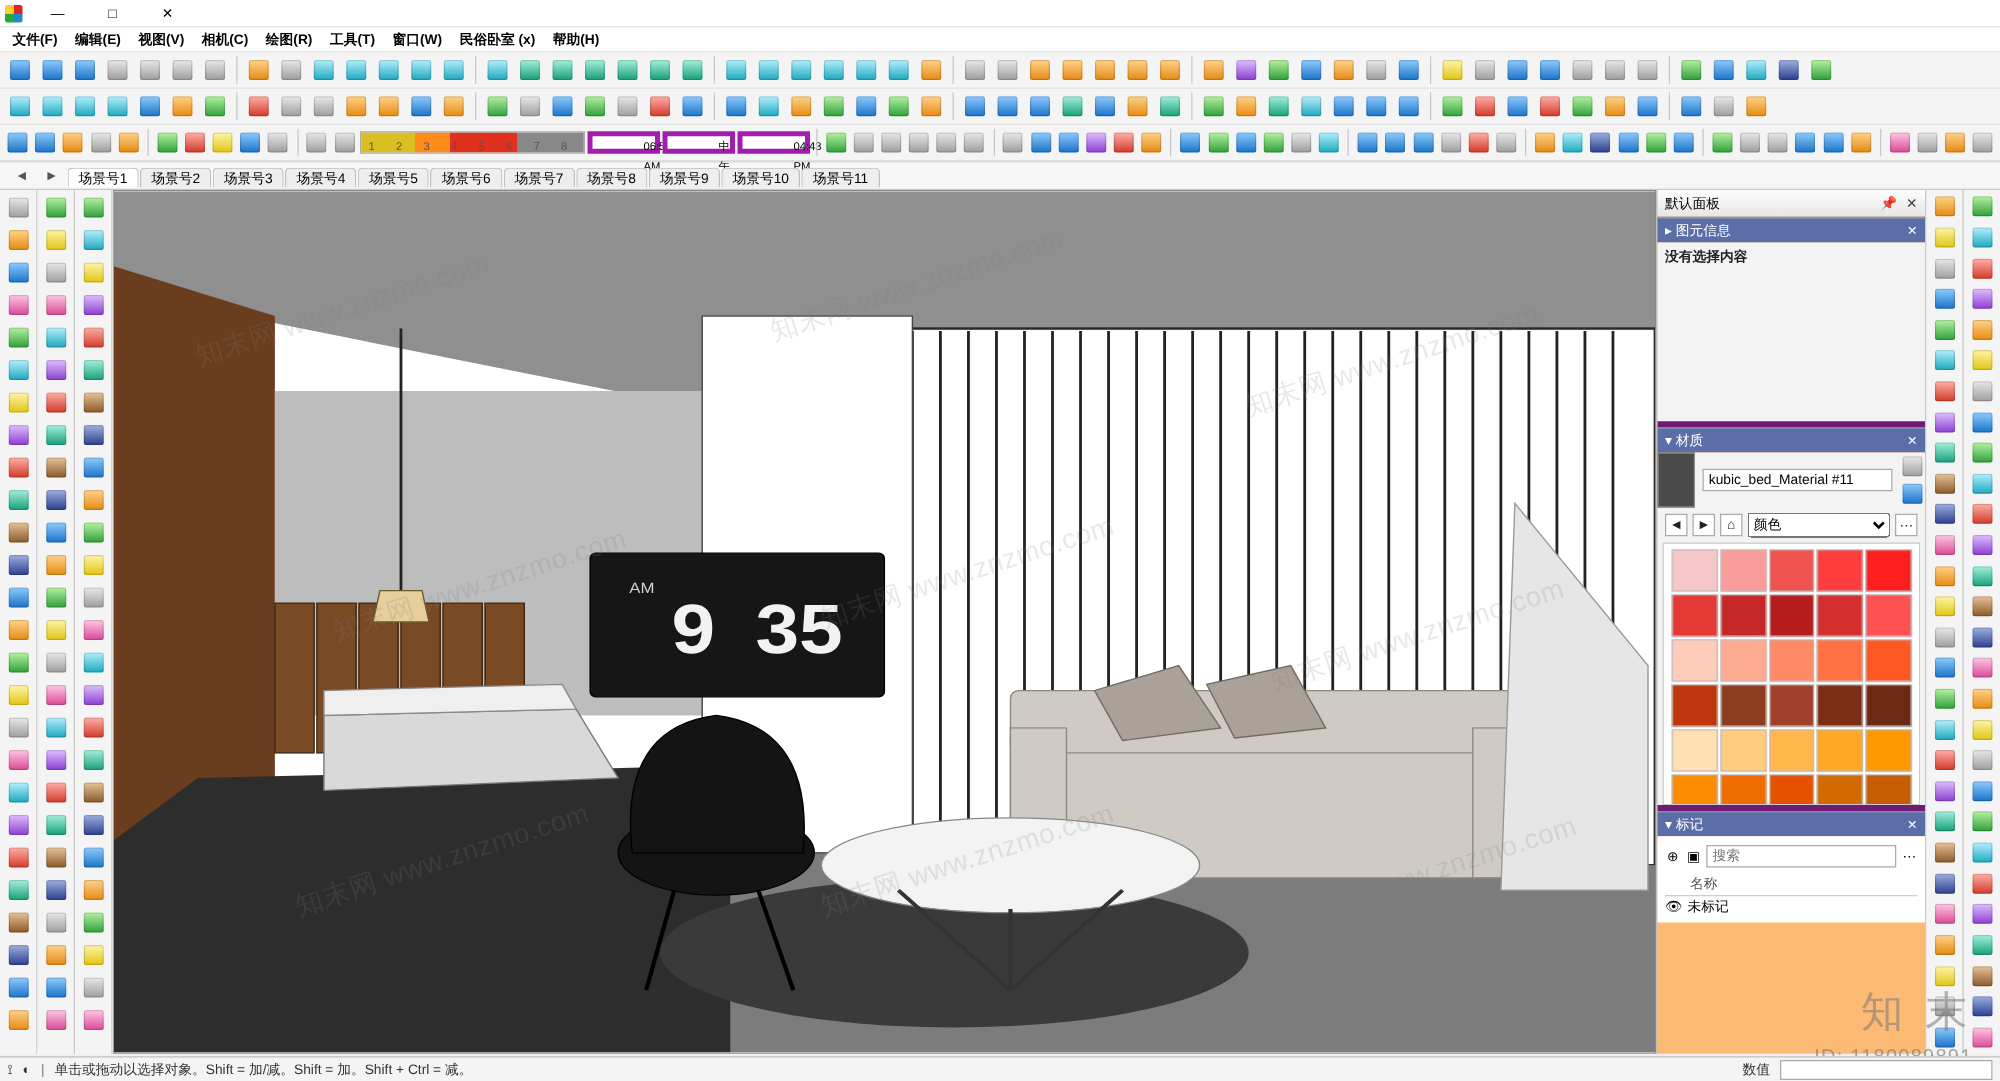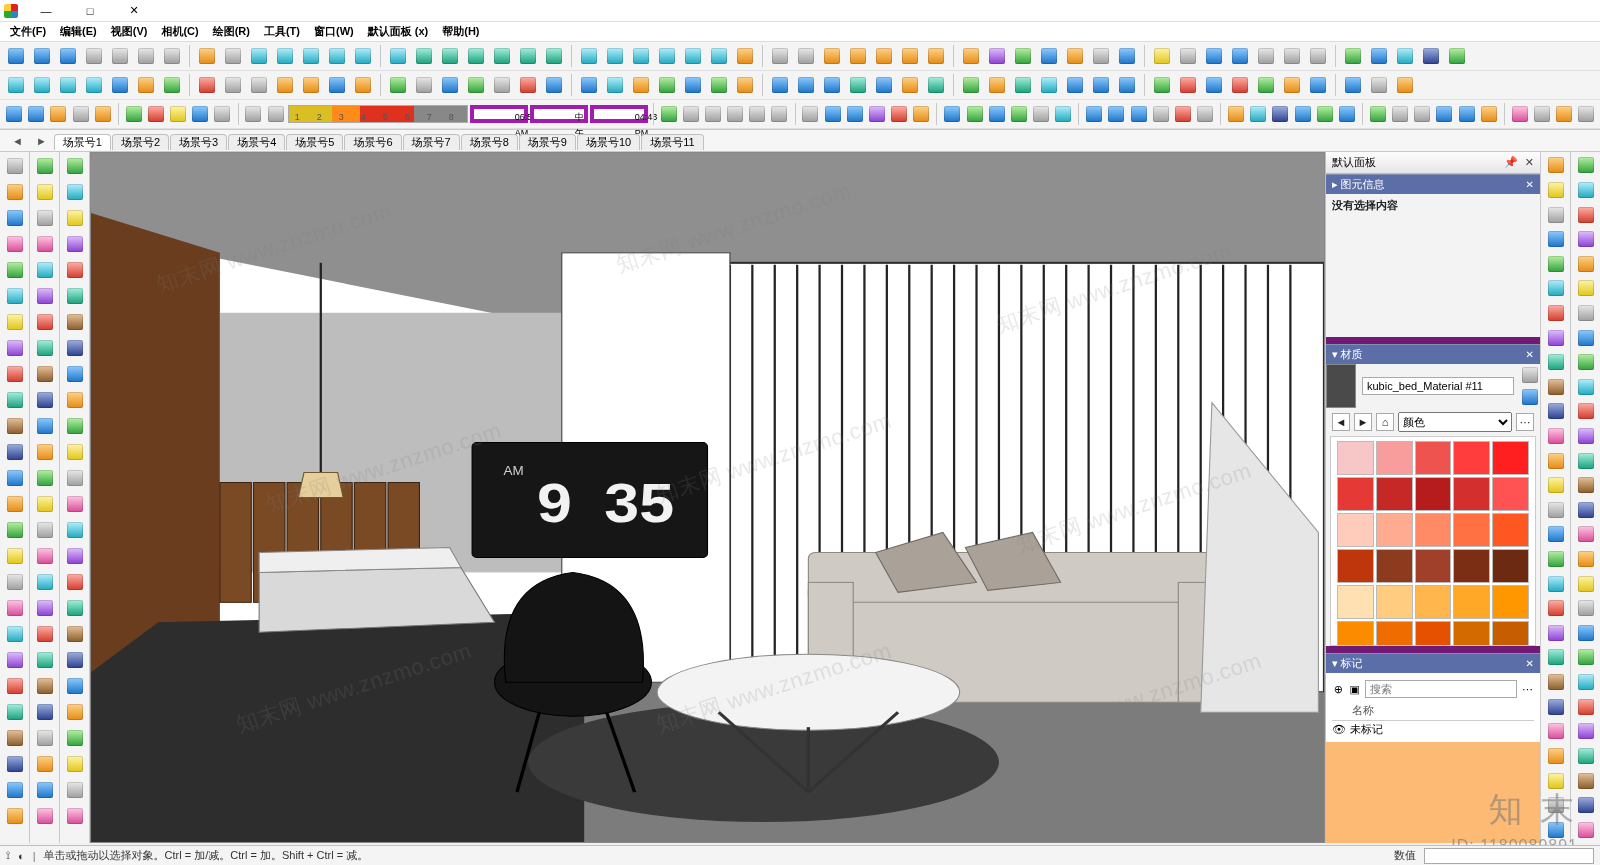--- a/index.html
+++ b/index.html
@@ -149,21 +149,21 @@
   }
   .tray-title .controls span { margin-left:4px; color:#444; }
   .panel-head {
     background:#5c6ea8; color:#fff; padding:2px 6px;
     display:flex; align-items:center; justify-content:space-between;
     font-size:11px; border-top:1px solid #8590b6;
   }
   .panel-head .x { color:#fff; font-size:10px; }
   .panel-body {
     background:#f3f3f3; padding:4px 6px; font-size:11px; color:#222;
-    border-bottom:7px solid #701a75;
+    border-bottom:5px solid #701a75;
   }
   .entity-blank { height:120px; background:#f3f3f3; }
   .mat-preview{
     display:flex; gap:6px; align-items:center; padding:0;
   }
   .mat-swatch {
     width:44px;height:44px;background:#4a4a4a;border:1px solid #888;
   }
   .mat-name{
     flex:1;height:18px;border:1px solid #aaa;background:#fff;padding:0 4px;font-size:11px;
@@ -236,21 +236,21 @@
 </div>
 
 <div class="menubar" id="menubar">
     <span>文件(F)</span>
     <span>编辑(E)</span>
     <span>视图(V)</span>
     <span>相机(C)</span>
     <span>绘图(R)</span>
     <span>工具(T)</span>
     <span>窗口(W)</span>
-    <span>默认面板 (x)</span>
+    <span>民俗卧室 (x)</span>
     <span>帮助(H)</span>
   </div>
 
 <div class="toolbars">
   <div class="tb-row" id="tb-row-1">
       <div class="tb-btn">
         <div class="ic blue"></div>
       </div>
       <div class="tb-btn">
         <div class="ic blue"></div>
@@ -1423,16 +1423,16 @@
   </div>
 </div>
 
 <div class="overlay-brand">知 末</div>
 <div class="overlay-id">ID: 1180089891</div>
 
 <div class="statusbar">
   <span>⟟</span>
   <span>◐</span>
   <span style="color:#777">|</span>
-  <span class="hint">单击或拖动以选择对象。Ctrl = 加/减。Ctrl = 加。Shift + Ctrl = 减。</span>
+  <span class="hint">单击或拖动以选择对象。Shift = 加/减。Shift = 加。Shift + Ctrl = 减。</span>
   <span class="measure-label">数值</span>
   <div class="measure-box"></div>
 </div>
 
 </body></html>

